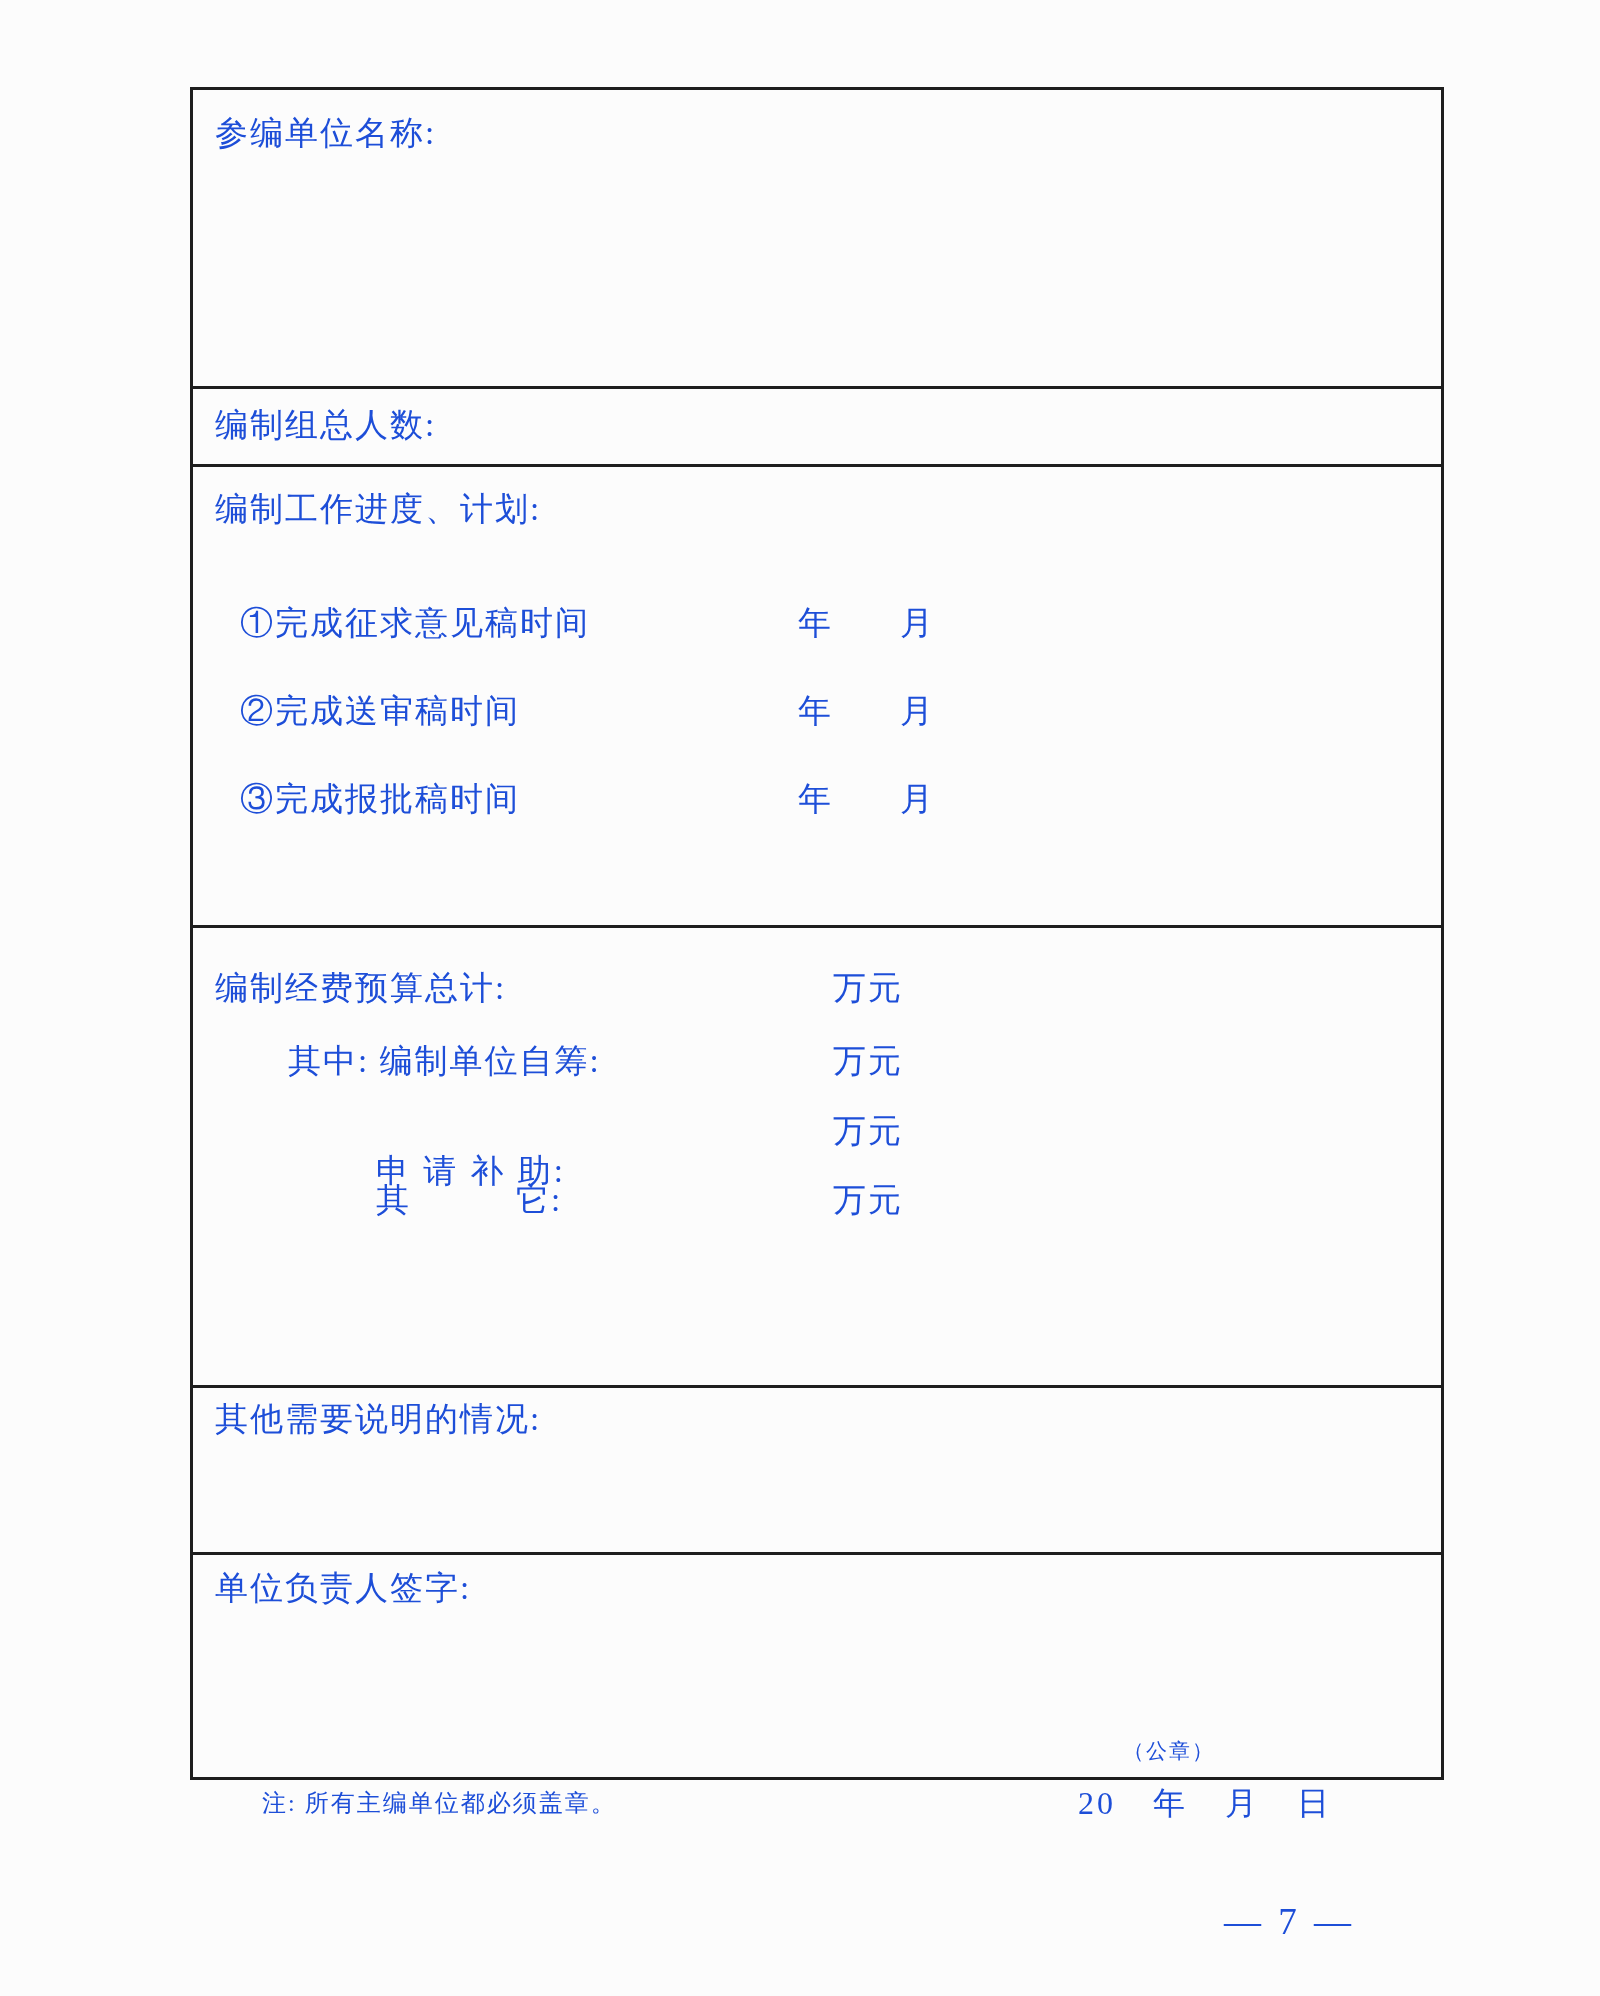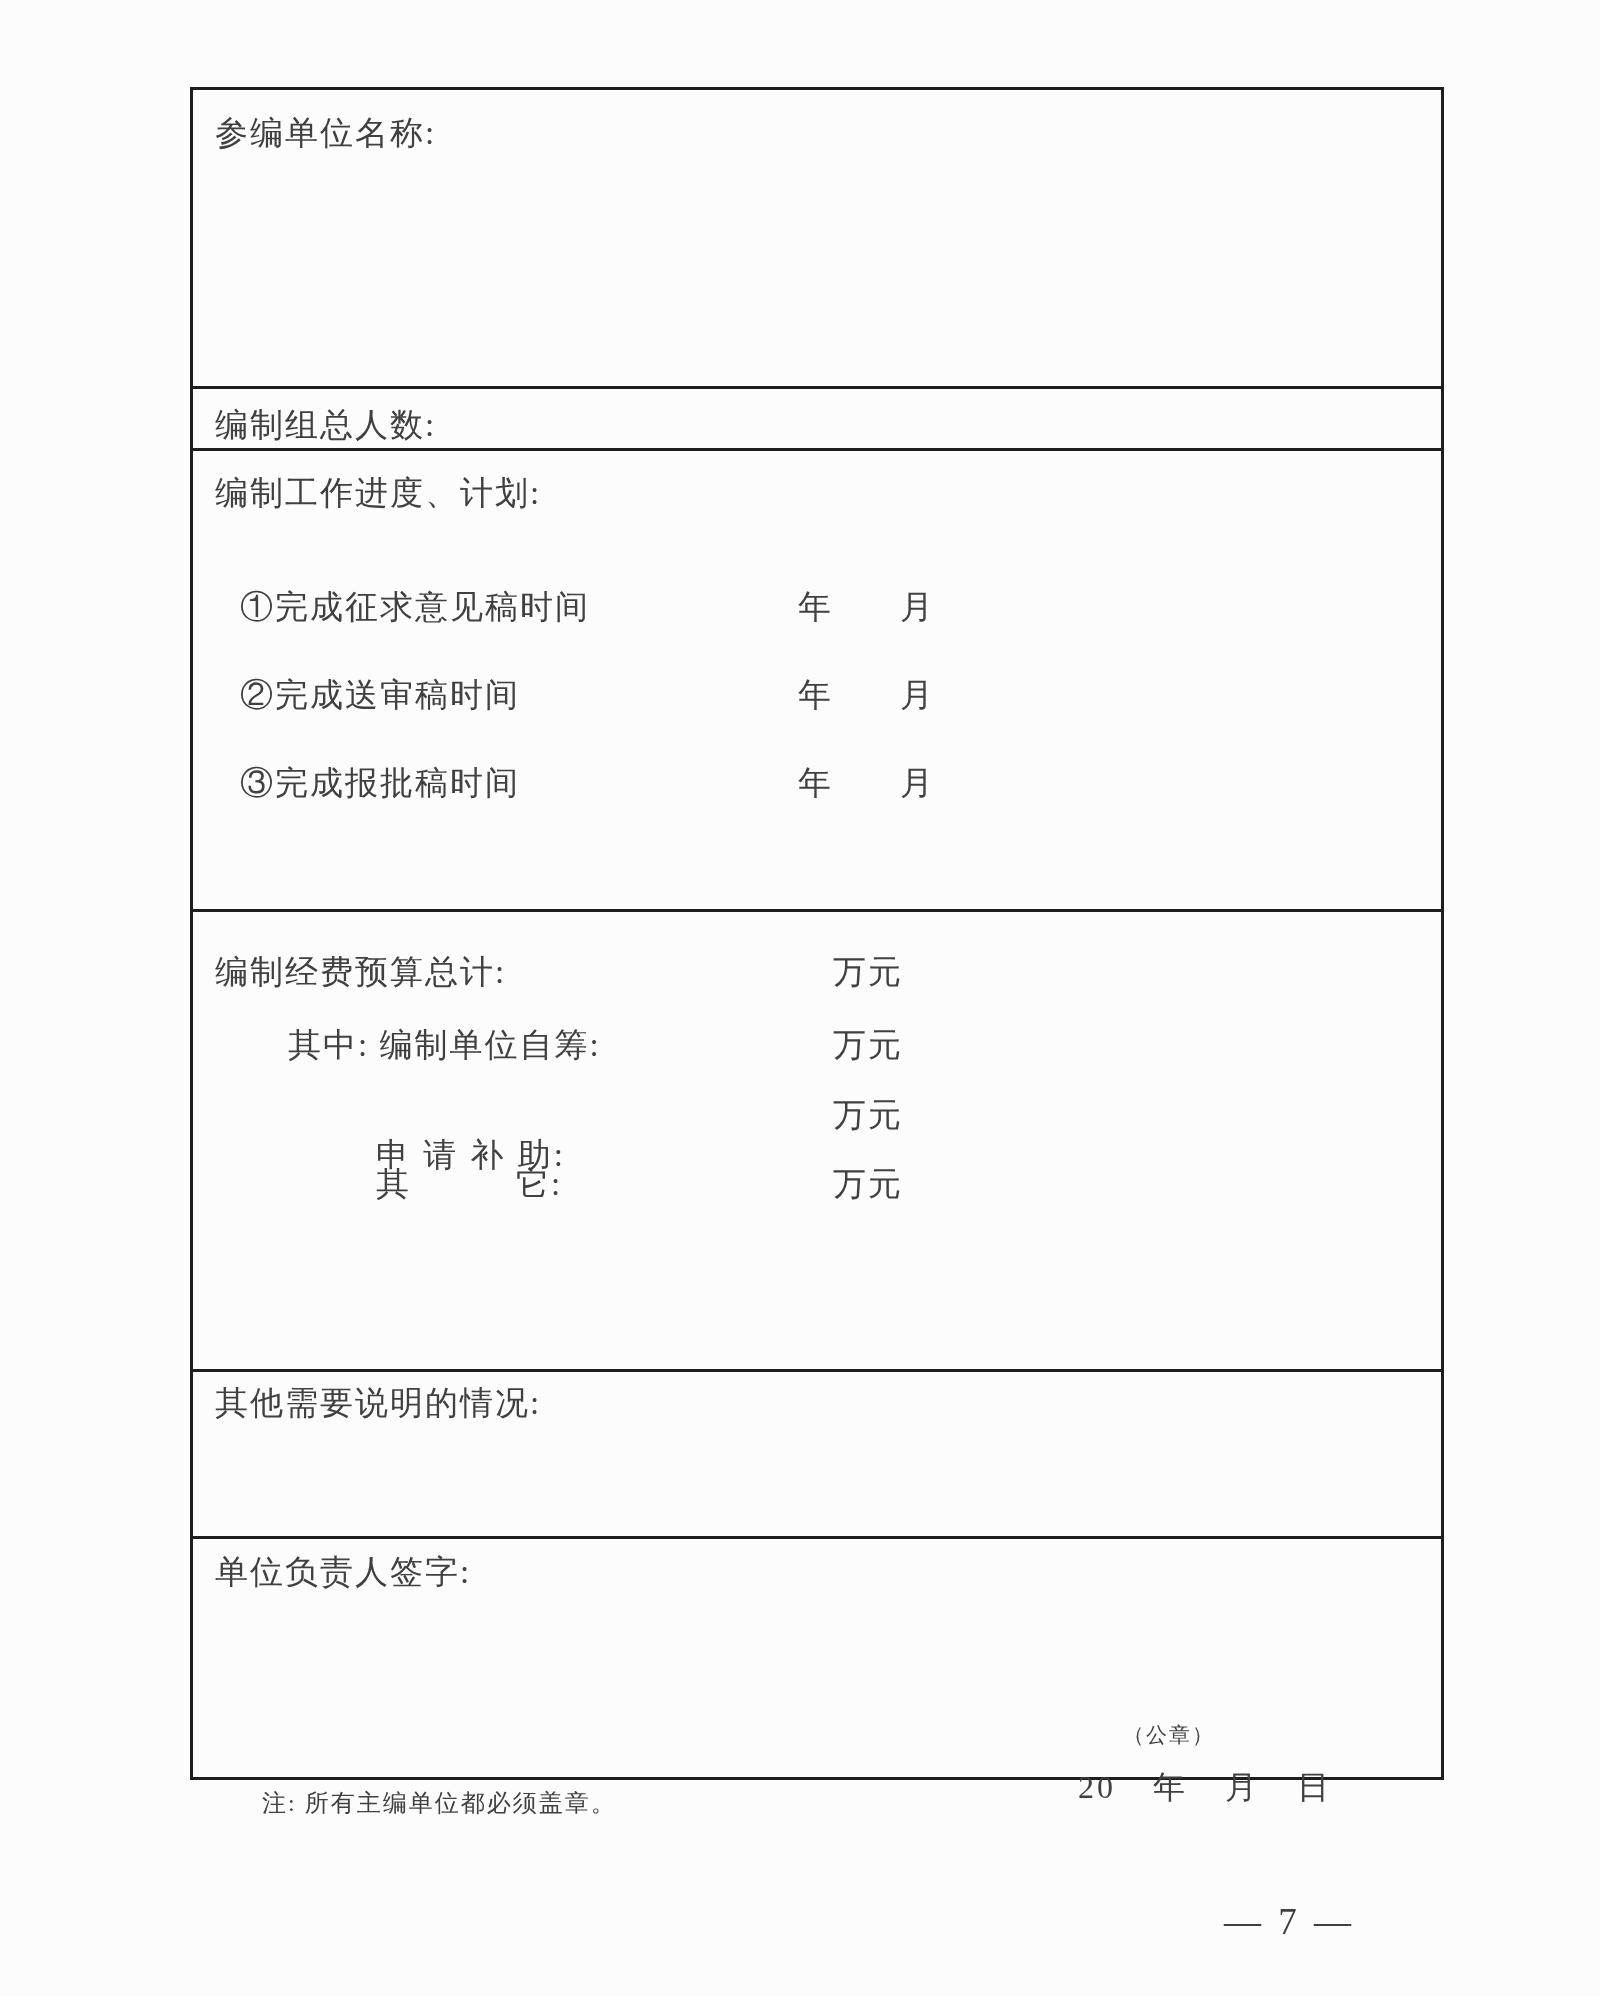--- a/index.html
+++ b/index.html
@@ -3,21 +3,21 @@
 <meta charset="utf-8">
 <style>
   * { margin: 0; padding: 0; box-sizing: border-box; }
   html, body { background: #e8e8e8; }
   .page {
     position: relative;
     width: 1600px;
     height: 1996px;
     background: #fcfcfc;
     font-family: "Liberation Serif", serif;
-    color: #404040;
+    color: #1d4ed8;
     overflow: hidden;
   }
   .doc-table {
     position: absolute;
     left: 190px;
     top: 87px;
     width: 1254px;
     height: 1693px;
     border: 3px solid #1e1e1e;
     display: flex;
@@ -27,21 +27,21 @@
   .row + .row { border-top: 3px solid #1e1e1e; }
   .cell-label {
     position: absolute;
     font-size: 33px;
     letter-spacing: 2px;
     white-space: pre;
     line-height: 34px;
   }
   
   .row-participating { height: 296px; }
-  .row-teamsize      { height: 62px; }
+  .row-teamsize      { height: 78px; }
   .row-progress      { height: 461px; }
   .row-budget        { height: 448px; }
   .row-other         { height: 167px; margin-top: 12px; }
   .row-signature     { flex: 1; }
 
   .progress-item-label { position: absolute; left: 47px; }
   .progress-year  { position: absolute; left: 605px; font-size: 33px; line-height: 34px; }
   .progress-month { position: absolute; left: 707px; font-size: 33px; line-height: 34px; }
 
   .budget-unit { position: absolute; left: 640px; font-size: 33px; letter-spacing: 2px; line-height: 34px; }

